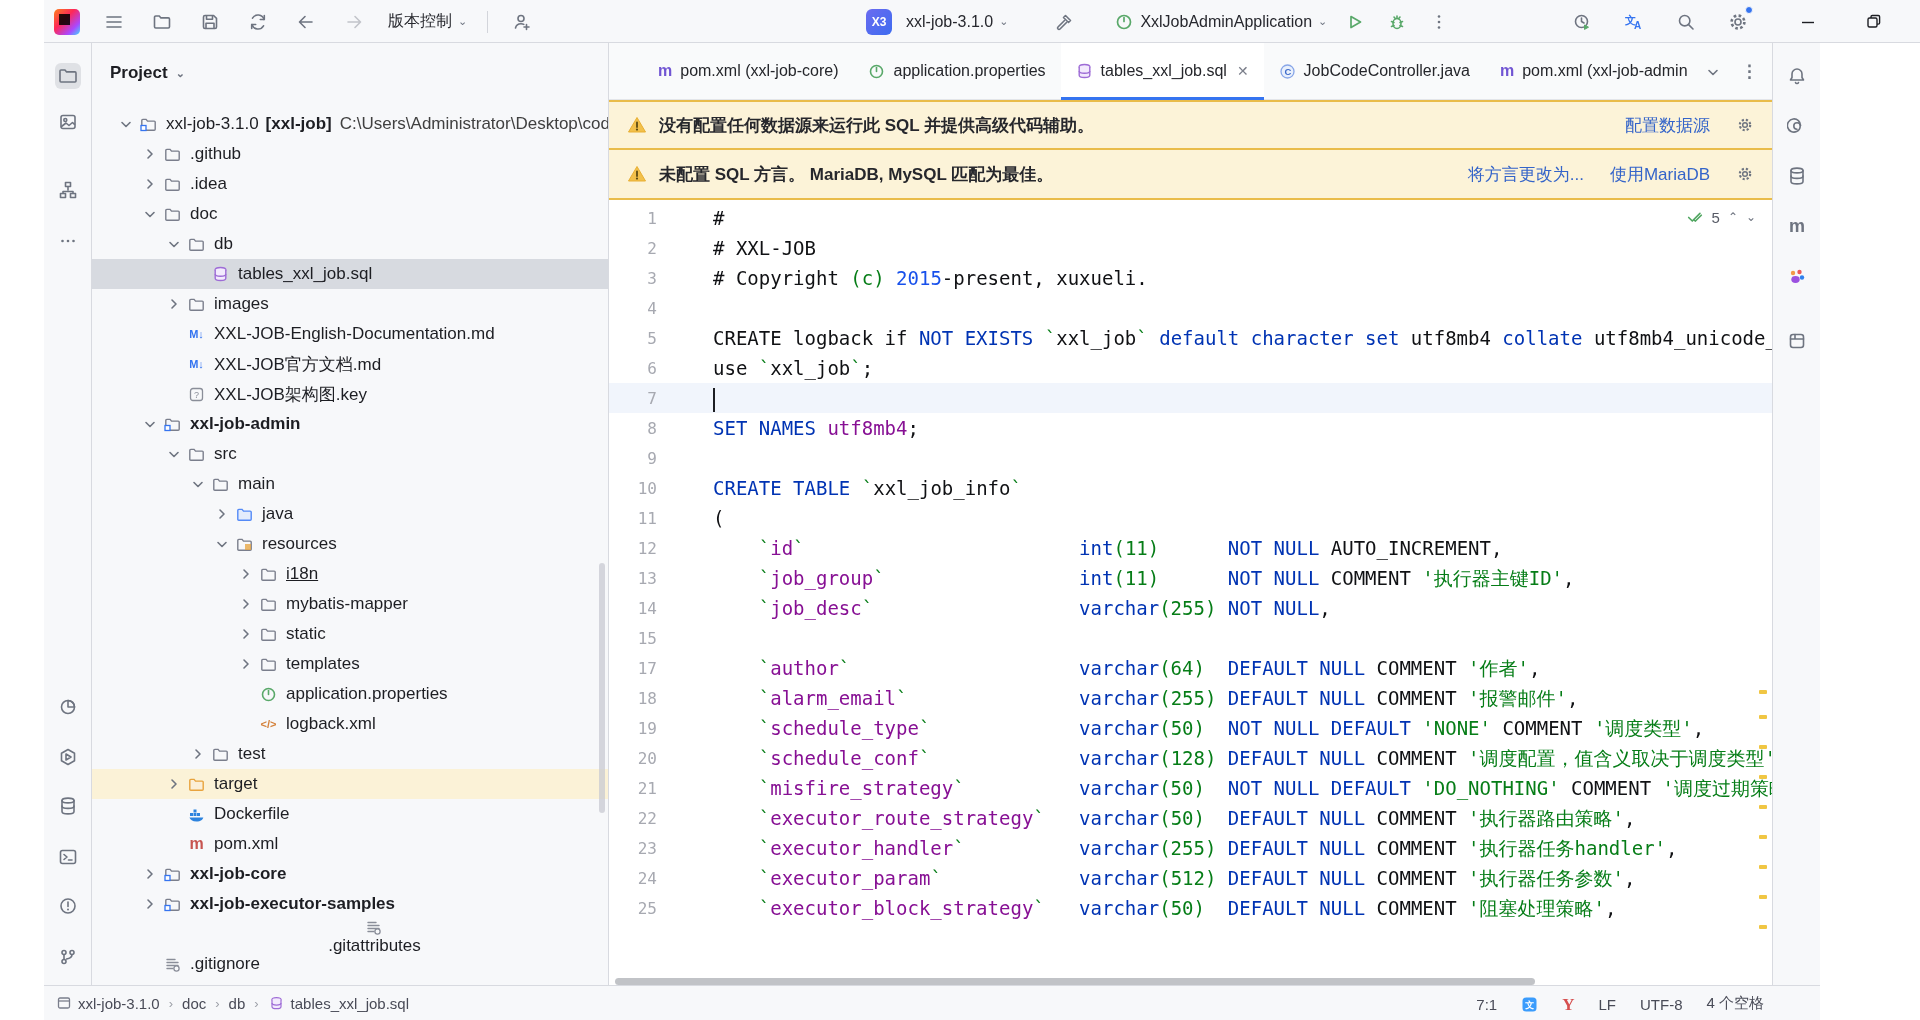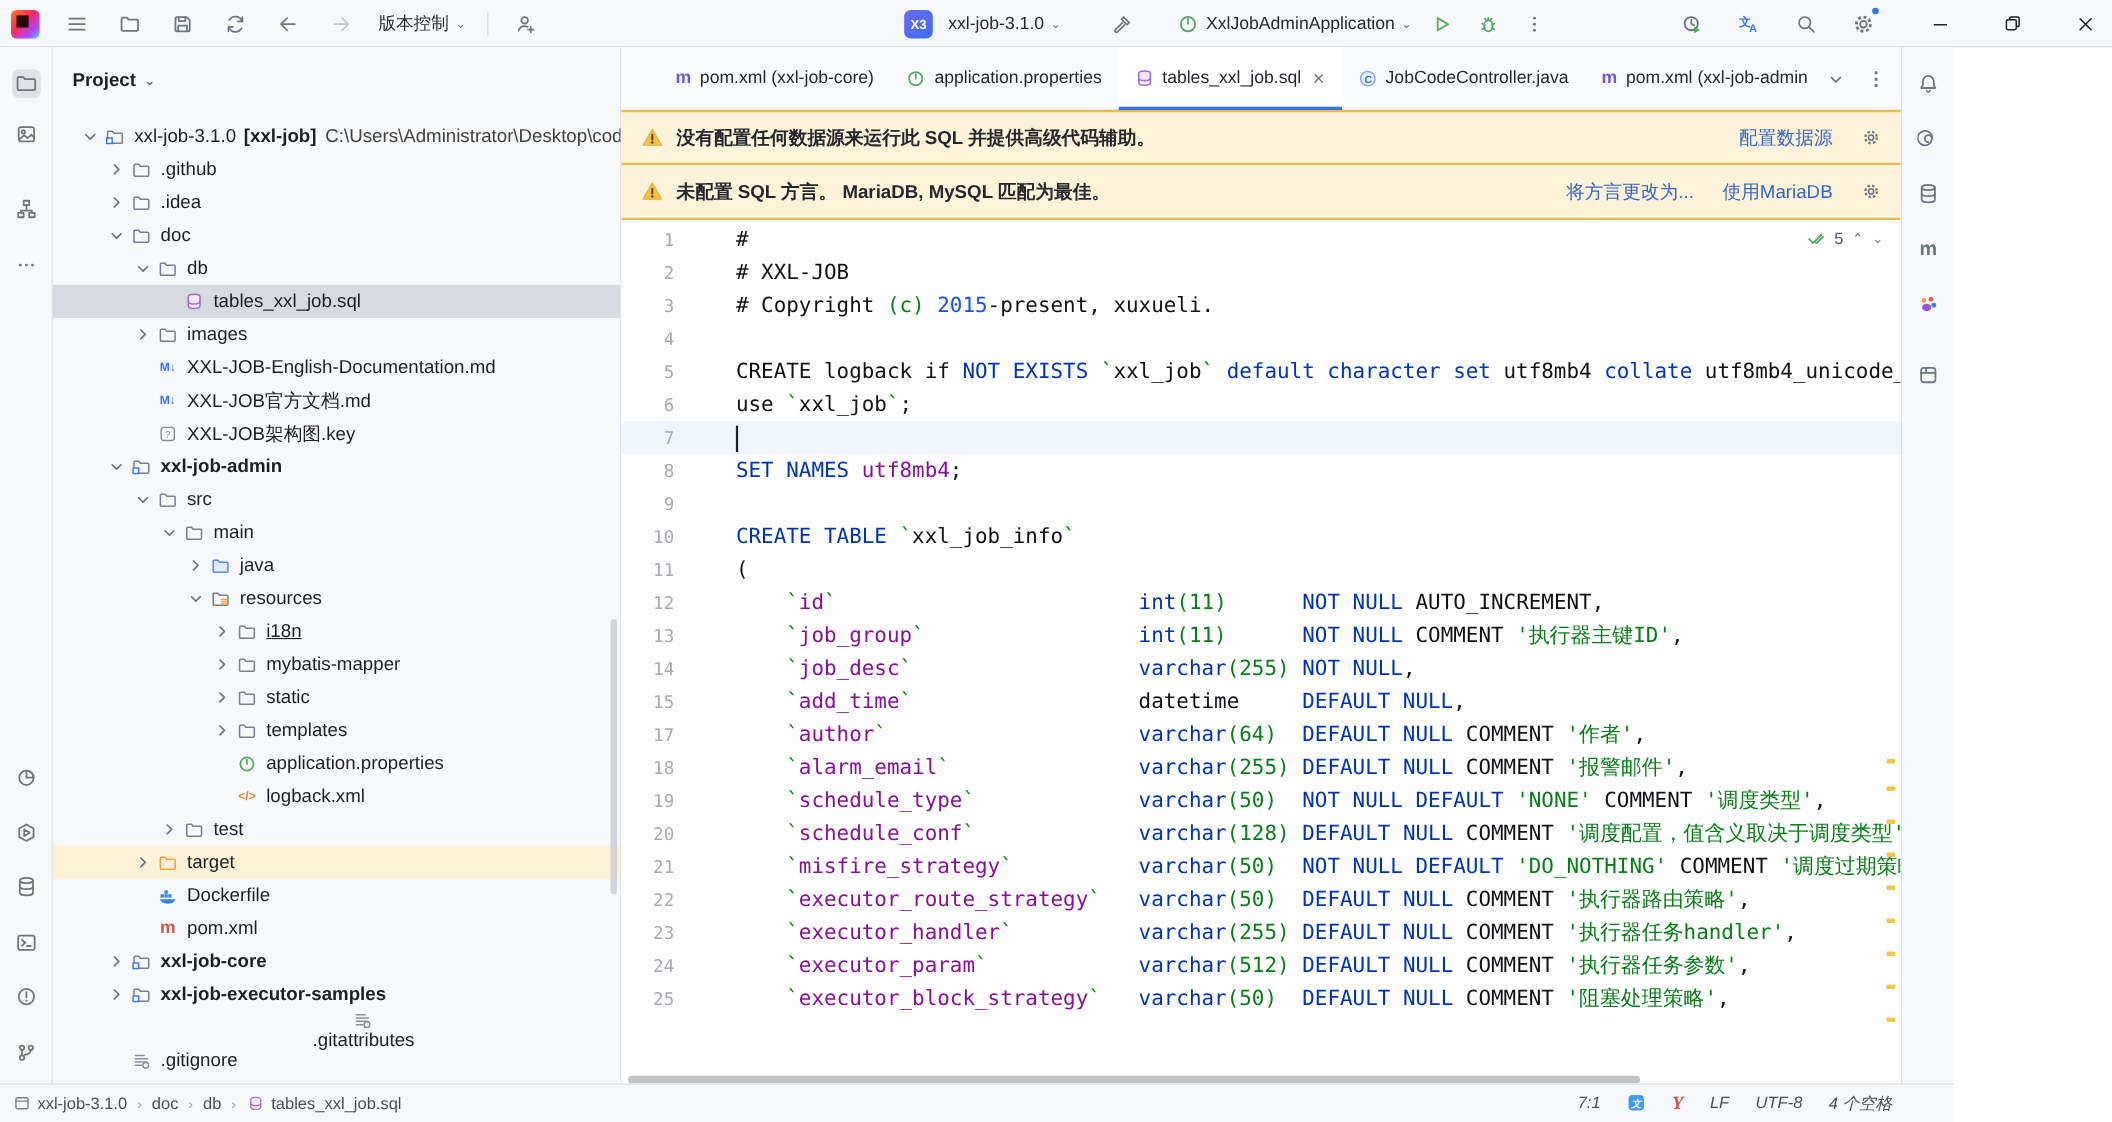--- a/index.html
+++ b/index.html
@@ -1,18 +1,18 @@
 <!DOCTYPE html>
 <html><head>
 <meta charset="utf-8">
 <style>
   * { margin:0; padding:0; box-sizing:border-box; }
   html,body { width:1920px; height:1020px; overflow:hidden; background:#fff;
     font-family:"Liberation Sans", sans-serif; }
-  .app { position:relative; width:1776px; height:1020px; background:#F7F8FA; color:#1D1E23; }
+  .app { position:relative; width:1776px; height:1020px; background:#F7F8FA; color:#1D1E23;margin-left:44px; }
 
   
   .titlebar { position:absolute; left:0; top:0; width:1920px; height:43px;
     background:#F7F8FA; border-bottom:1px solid #D8DAE0; }
   .tb-left { position:absolute; left:10px; top:0; height:43px; display:flex; align-items:center; gap:20px; }
   .tb-center { position:absolute; left:822px; top:0; height:43px; display:flex; align-items:center; gap:14px; }
   .tb-right { position:absolute; right:10px; top:0; height:43px; display:flex; align-items:center; gap:24px; }
   .tbtn { display:flex; align-items:center; justify-content:center; width:28px; height:28px;
     border-radius:6px; cursor:default; }
   .tb-label { font-size:16px; color:#27282E; display:flex; align-items:center; gap:6px; }
@@ -91,21 +91,21 @@
   .vmarks { position:absolute; right:5px; top:0; bottom:0; width:8px; }
   .vmark { position:absolute; left:0; width:8px; height:4px; background:#F0C643; border-radius:1px; }
 
   
   .statusbar { position:absolute; left:0; right:0; bottom:0; height:35px; background:#F7F8FA;
     border-top:1px solid #D8DAE0; display:flex; align-items:center; justify-content:space-between;
     padding:0 56px 0 12px; font-size:15px; color:#494B57; }
   .crumbs { display:flex; align-items:center; gap:9px; }
   .crumb { display:flex; align-items:center; gap:6px; }
   .crumb-sep { color:#9DA0A8; font-size:13px; }
-  .sb-right { display:flex; align-items:flex-start; gap:24px;font-style:italic; }
+  .sb-right { display:flex; align-items:flex-end; gap:24px; }
 
   .ictext { font-weight:bold; }
   svg { display:block; }
 </style>
 </head>
 <body>
 
 <div class="app">
 
   <div class="titlebar">
@@ -828,21 +828,20 @@
           <div class="cline">
             <span class="ln">13</span>
             <pre><span class="d">    </span><span class="s">`</span><span class="p">job_group</span><span class="s">`</span><span class="d">                 </span><span class="k">int</span><span class="s">(11)</span><span class="d">      </span><span class="k">NOT NULL</span><span class="d"> COMMENT </span><span class="s">'执行器主键ID'</span><span class="d">,</span></pre>
           </div>
           <div class="cline">
             <span class="ln">14</span>
             <pre><span class="d">    </span><span class="s">`</span><span class="p">job_desc</span><span class="s">`</span><span class="d">                  </span><span class="k">varchar</span><span class="s">(255)</span><span class="d"> </span><span class="k">NOT NULL</span><span class="d">,</span></pre>
           </div>
           <div class="cline">
             <span class="ln">15</span>
-            <pre><span class="d">    </span><span class="s">`</span><span class="p">add_time</span><span class="s">`</span><span class="d">                  </span><span class="d">datetime</span><span class="d">     </span><span class="k">DEFAULT NULL</span><span class="d">,</span></pre>
           </div>
           <div class="cline">
             <span class="ln">17</span>
             <pre><span class="d">    </span><span class="s">`</span><span class="p">author</span><span class="s">`</span><span class="d">                    </span><span class="k">varchar</span><span class="s">(64)</span><span class="d">  </span><span class="k">DEFAULT NULL</span><span class="d"> COMMENT </span><span class="s">'作者'</span><span class="d">,</span></pre>
           </div>
           <div class="cline">
             <span class="ln">18</span>
             <pre><span class="d">    </span><span class="s">`</span><span class="p">alarm_email</span><span class="s">`</span><span class="d">               </span><span class="k">varchar</span><span class="s">(255)</span><span class="d"> </span><span class="k">DEFAULT NULL</span><span class="d"> COMMENT </span><span class="s">'报警邮件'</span><span class="d">,</span></pre>
           </div>
           <div class="cline">

